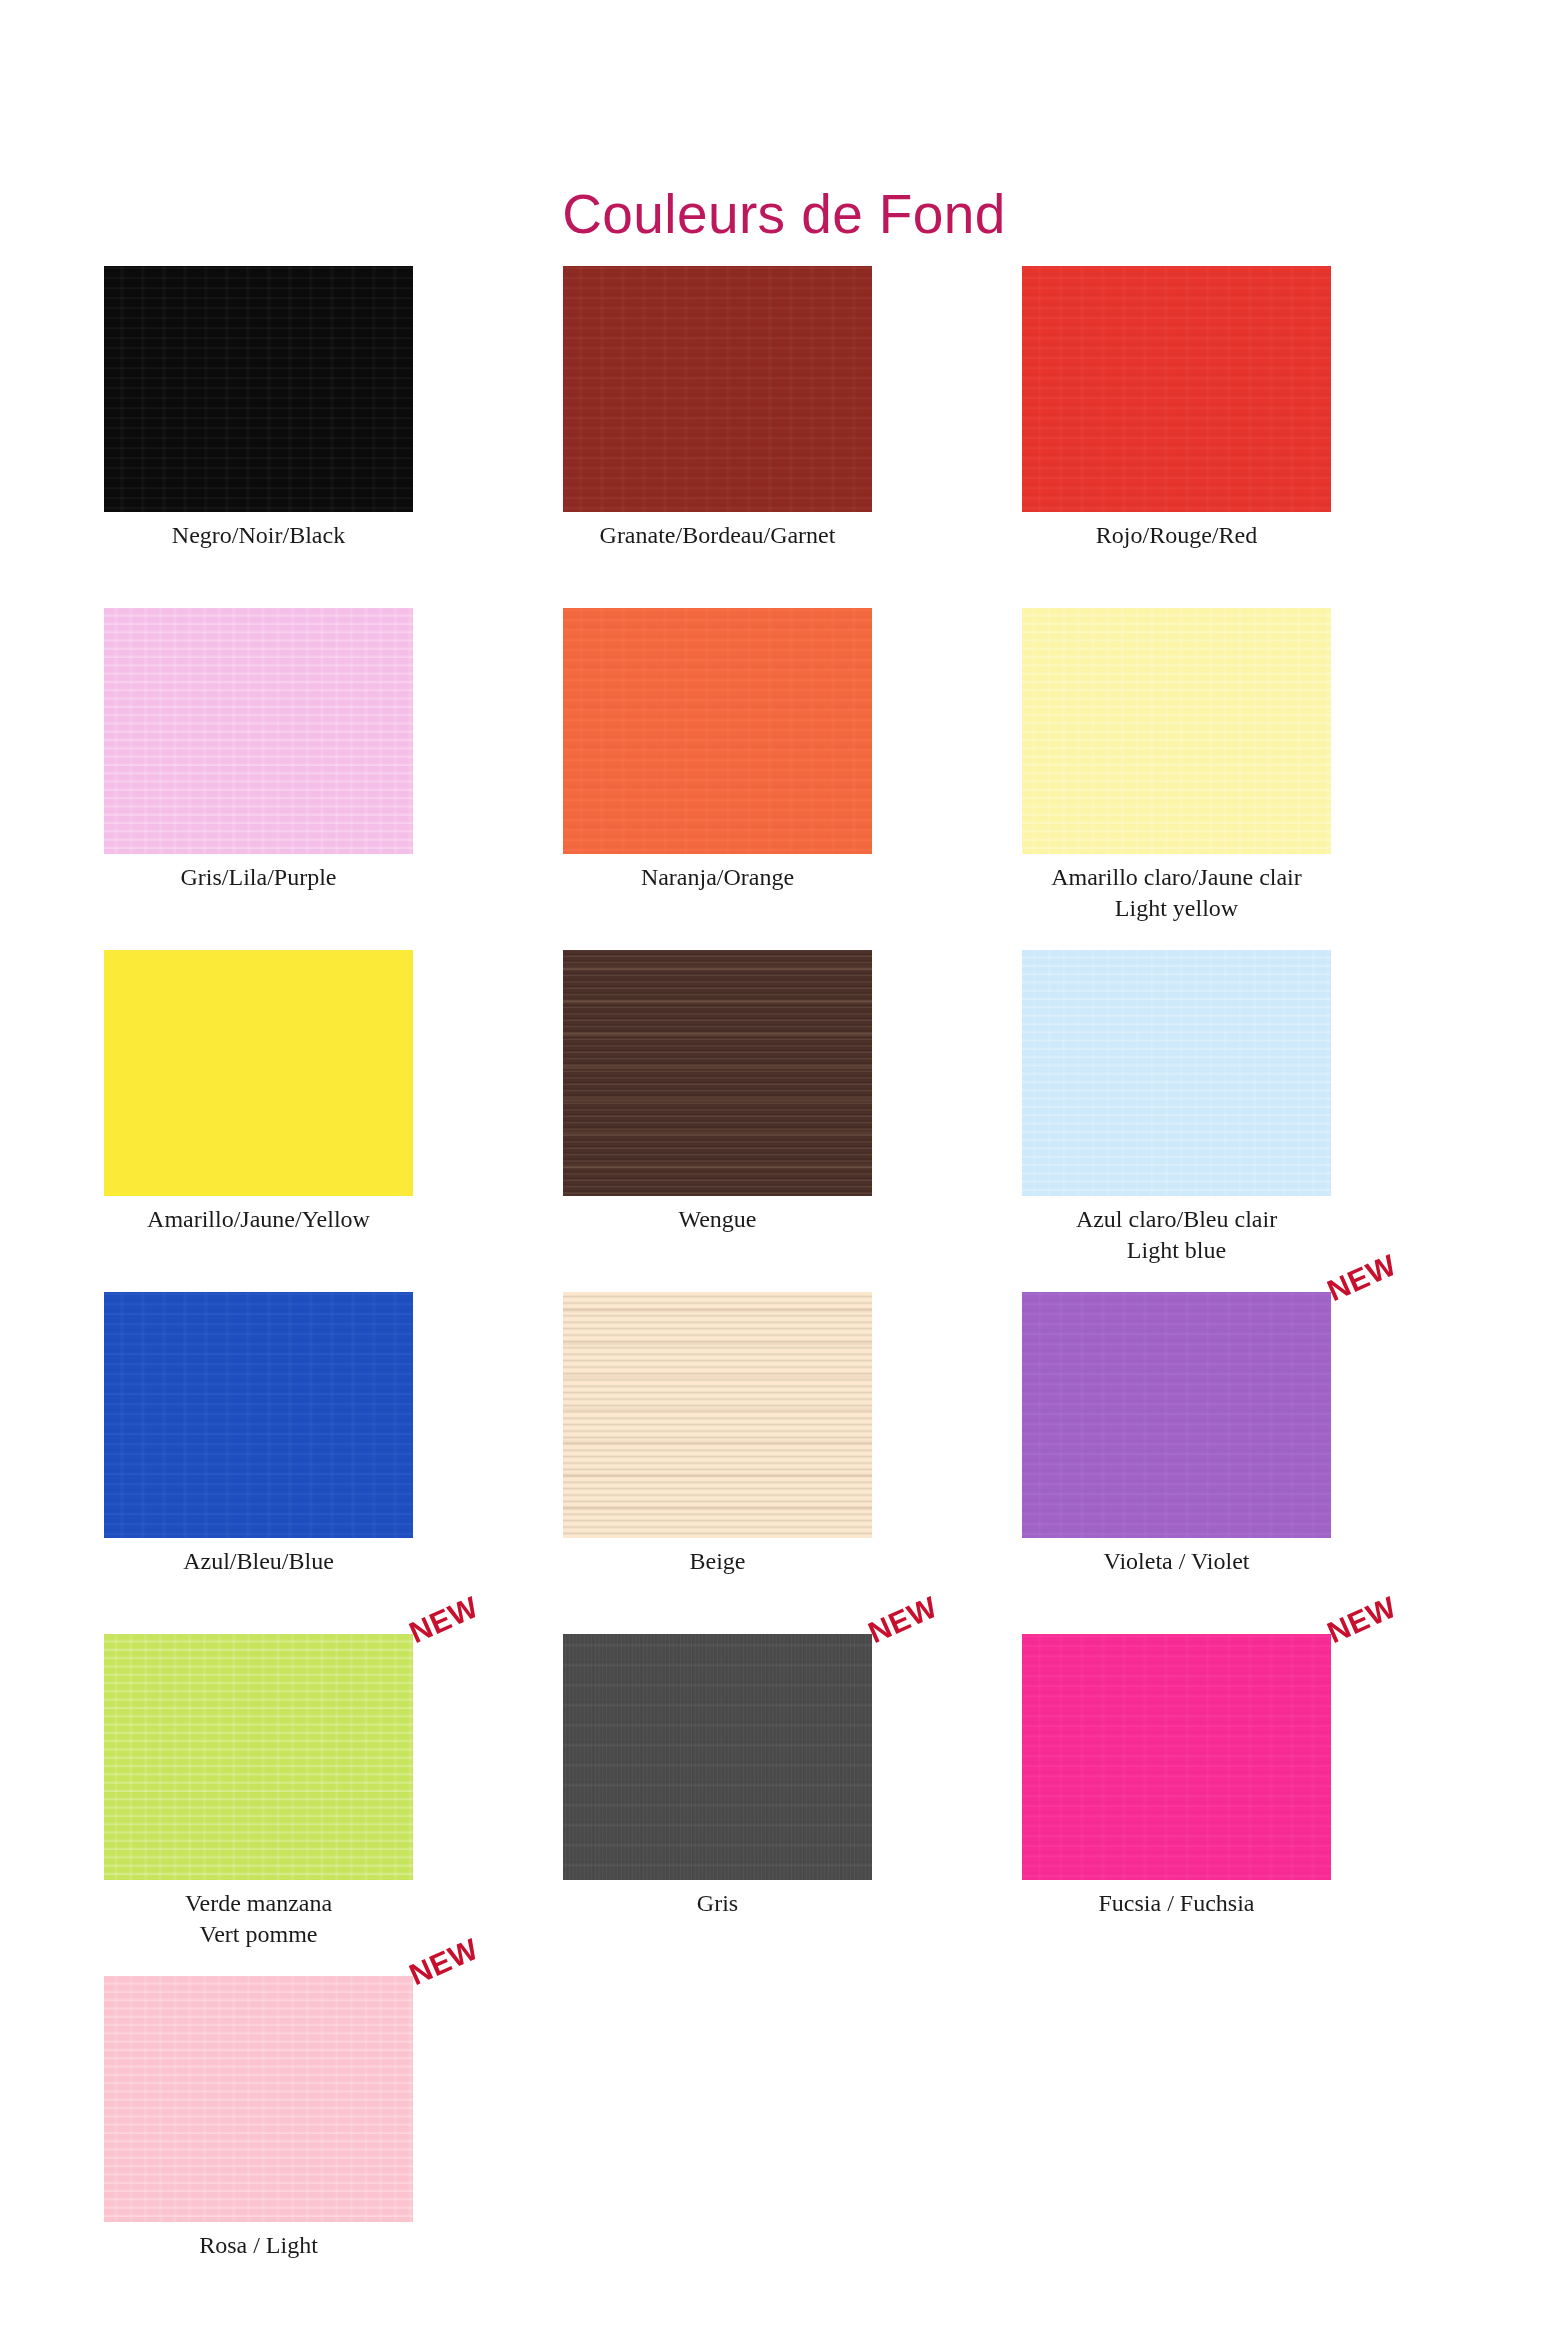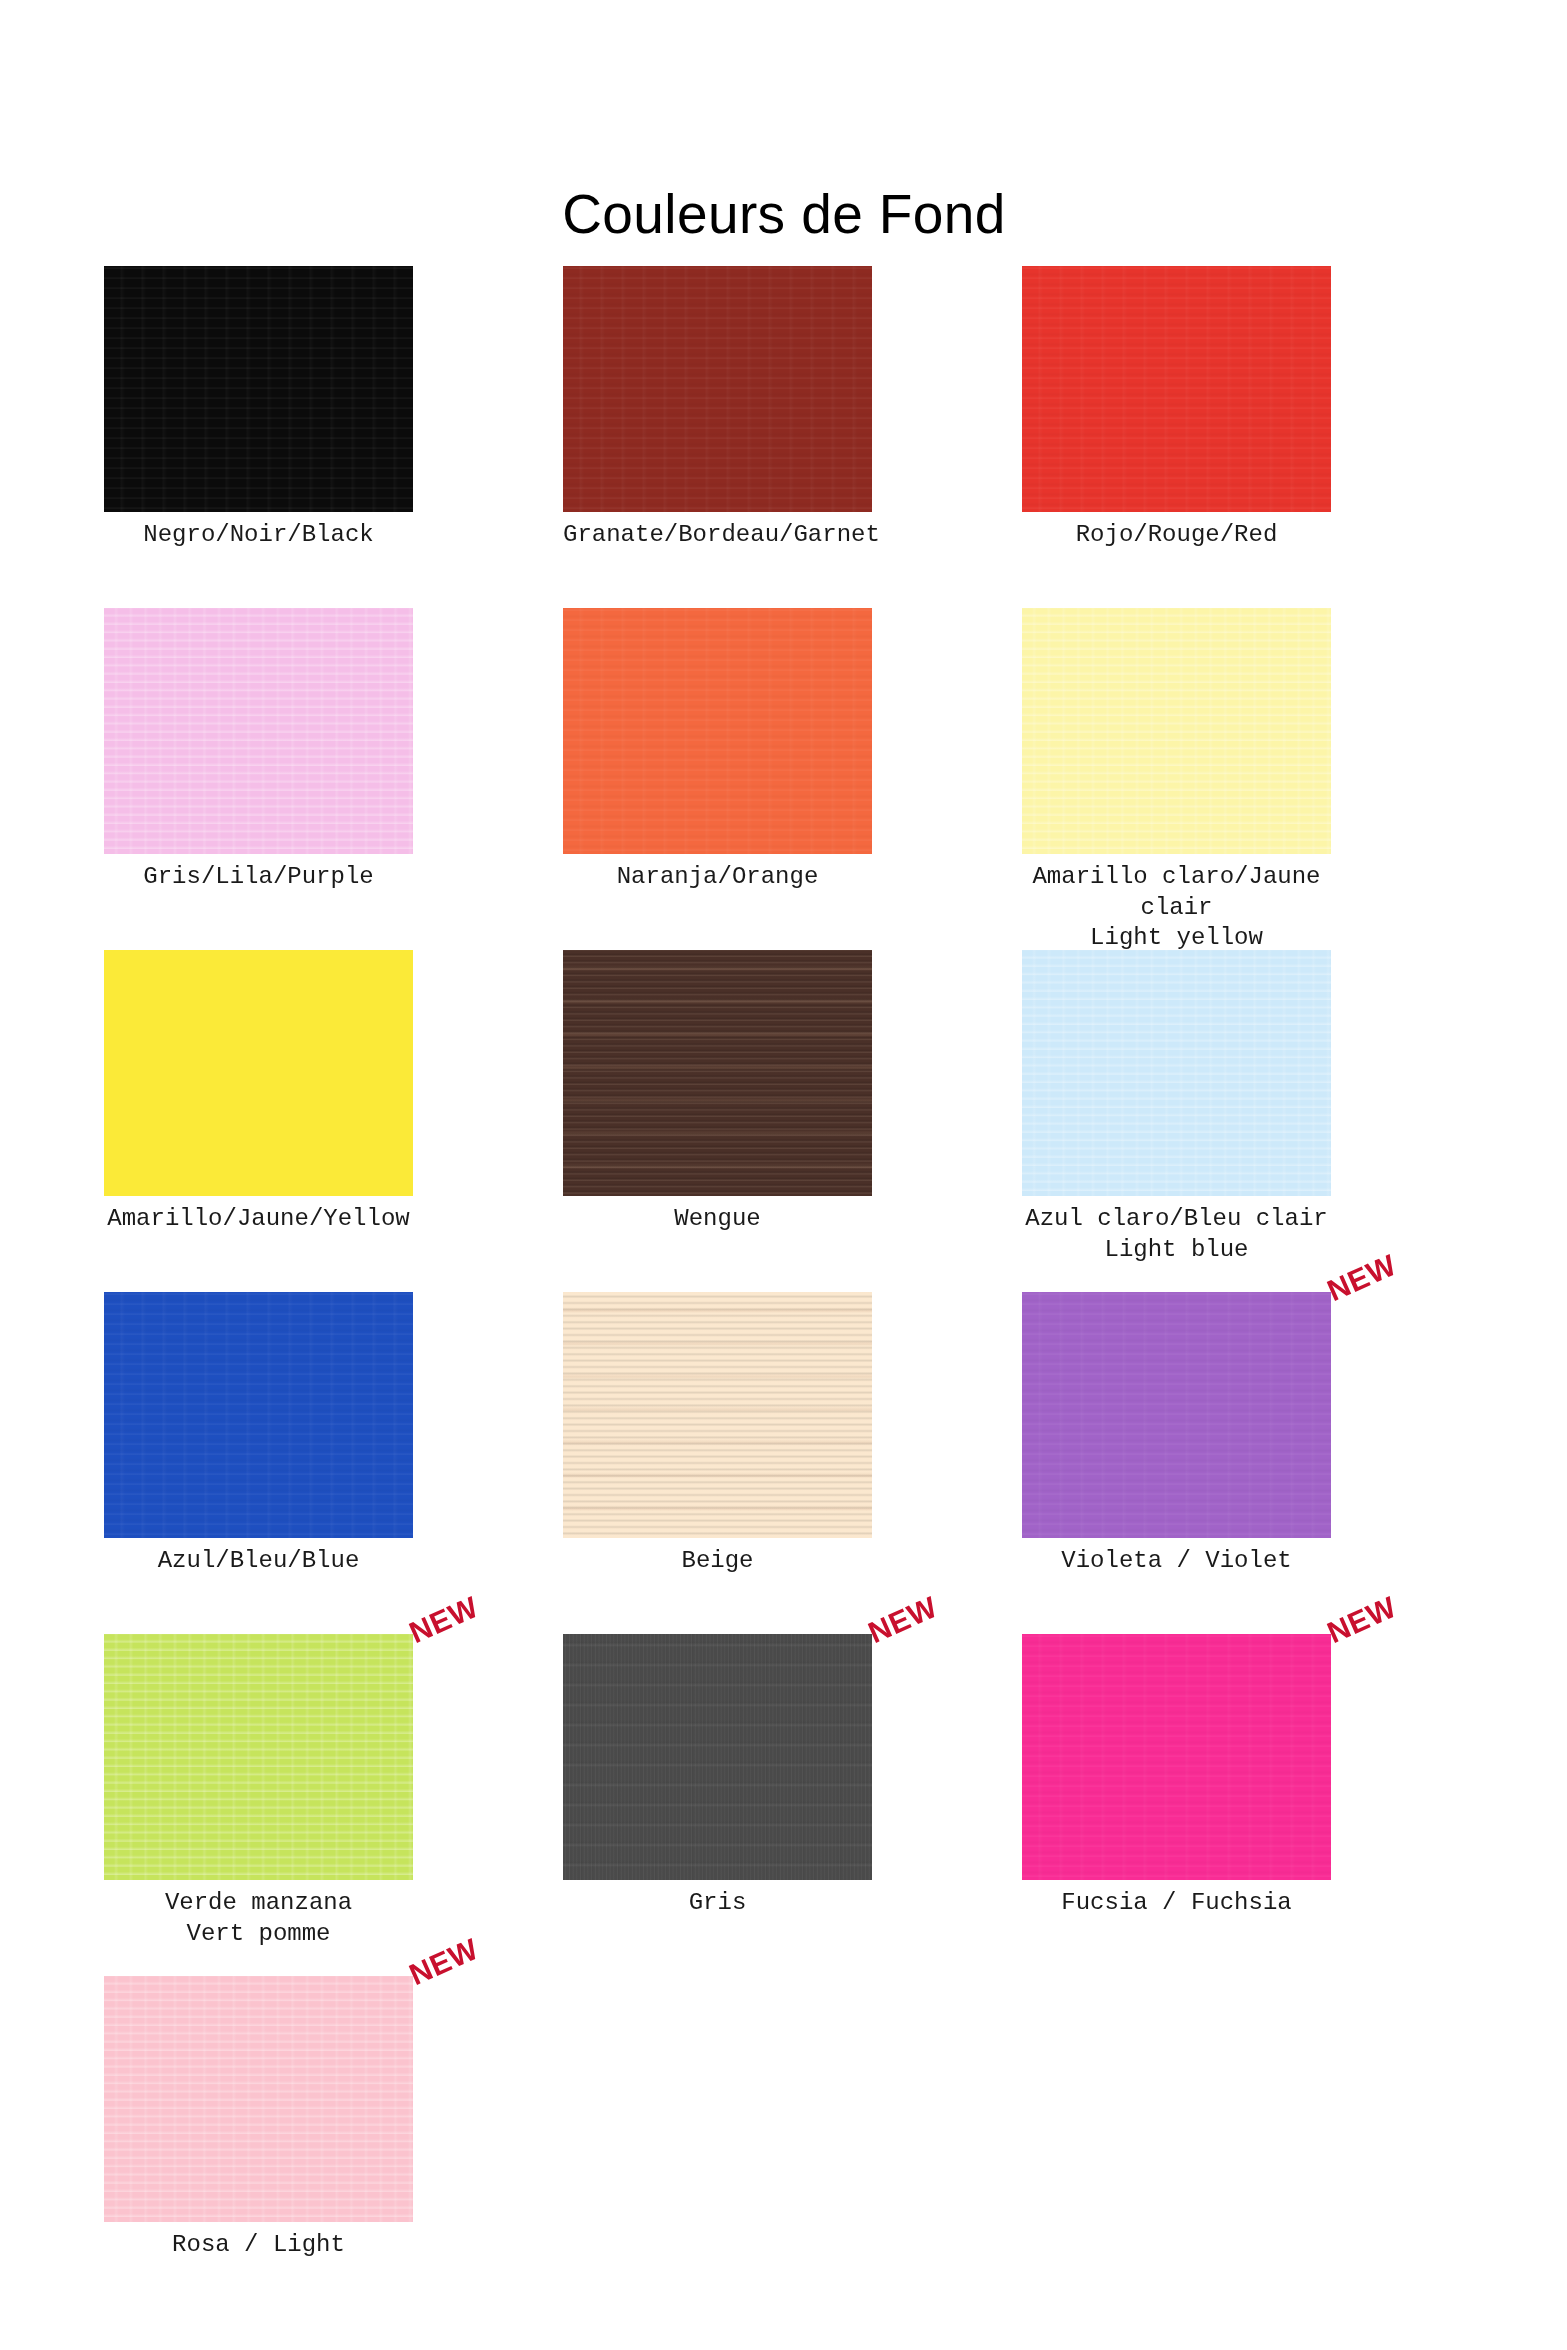--- a/index.html
+++ b/index.html
@@ -181,30 +181,30 @@
 
   .swatch-label {
     position: absolute;
     top: 254px;
     left: 0;
     width: 309px;
     text-align: center;
     font-size: 24px;
     line-height: 1.28;
     color: #1a1a1a;
-    font-family: Liberation Mono, monospace;
+    font-family: Liberation Serif, serif;
     white-space: pre-line;
   }
 </style>
 </head>
 <body style="background: rgb(255, 255, 255);">
 
 <div class="page">
 
-  <h1 class="page-title" style="color: #000000;">Couleurs de Fond</h1>
+  <h1 class="page-title" style="color: #be185d;">Couleurs de Fond</h1>
 
   <div class="swatch-grid">
       <div class="swatch-cell">
         <div class="swatch-chip-wrap">
           <div class="swatch-chip grain-h" style="background: rgb(11, 11, 11);"></div>
           <div class="swatch-label">Negro/Noir/Black</div>
         </div>
       </div>
       <div class="swatch-cell">
         <div class="swatch-chip-wrap">

